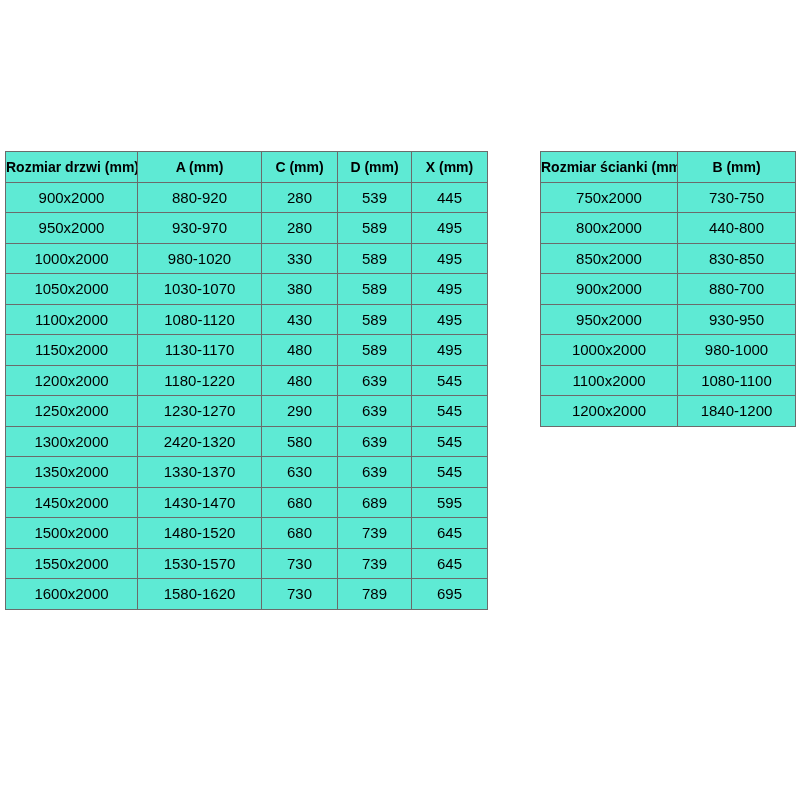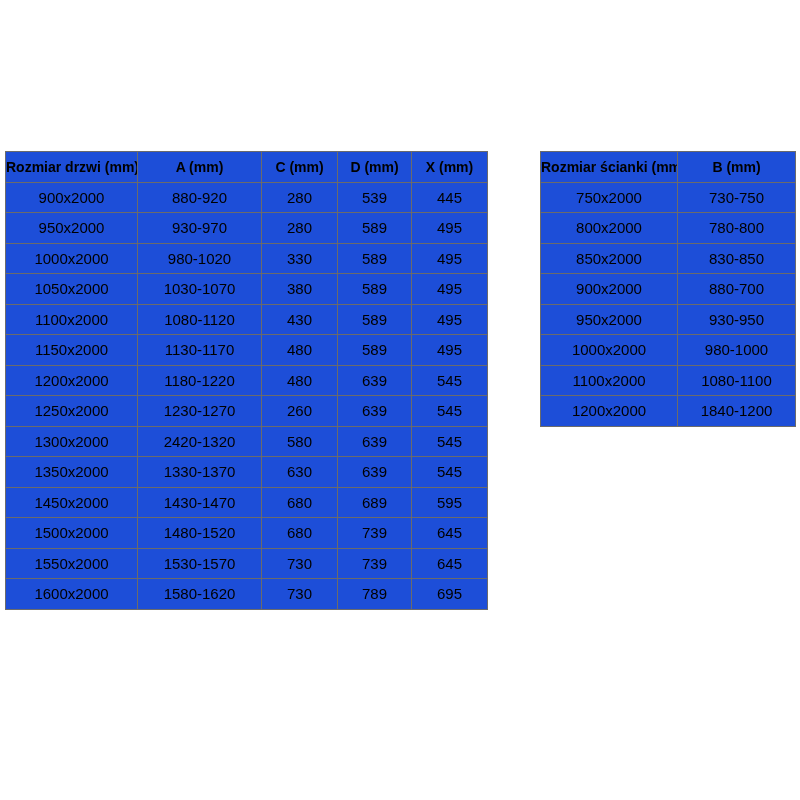--- a/index.html
+++ b/index.html
@@ -15,21 +15,21 @@
     position: relative;
     width: 800px;
     height: 800px;
     background: #ffffff;
     overflow: hidden;
   }
   table.spec {
     position: absolute;
     border-collapse: collapse;
     table-layout: fixed;
-    background: #1d4ed8;
+    background: #5eead4;
   }
   #door-table { left: 5px; top: 151px; width: 482px; }
   #wall-table { left: 540px; top: 151px; width: 255px; }
   table.spec th, table.spec td {
     border: 1.5px solid #6b6b6b;
     height: 29.5px;
     padding: 0;
     text-align: center;
     vertical-align: middle;
     font-size: 15px;
@@ -109,21 +109,21 @@
         <tr>
           <td>1200x2000</td>
           <td>1180-1220</td>
           <td>480</td>
           <td>639</td>
           <td>545</td>
         </tr>
         <tr>
           <td>1250x2000</td>
           <td>1230-1270</td>
-          <td>260</td>
+          <td>290</td>
           <td>639</td>
           <td>545</td>
         </tr>
         <tr>
           <td>1300x2000</td>
           <td>2420-1320</td>
           <td>580</td>
           <td>639</td>
           <td>545</td>
         </tr>
@@ -176,21 +176,21 @@
           <th>B (mm)</th>
         </tr>
       </thead>
     <tbody>
         <tr>
           <td>750x2000</td>
           <td>730-750</td>
         </tr>
         <tr>
           <td>800x2000</td>
-          <td>780-800</td>
+          <td>440-800</td>
         </tr>
         <tr>
           <td>850x2000</td>
           <td>830-850</td>
         </tr>
         <tr>
           <td>900x2000</td>
           <td>880-700</td>
         </tr>
         <tr>

